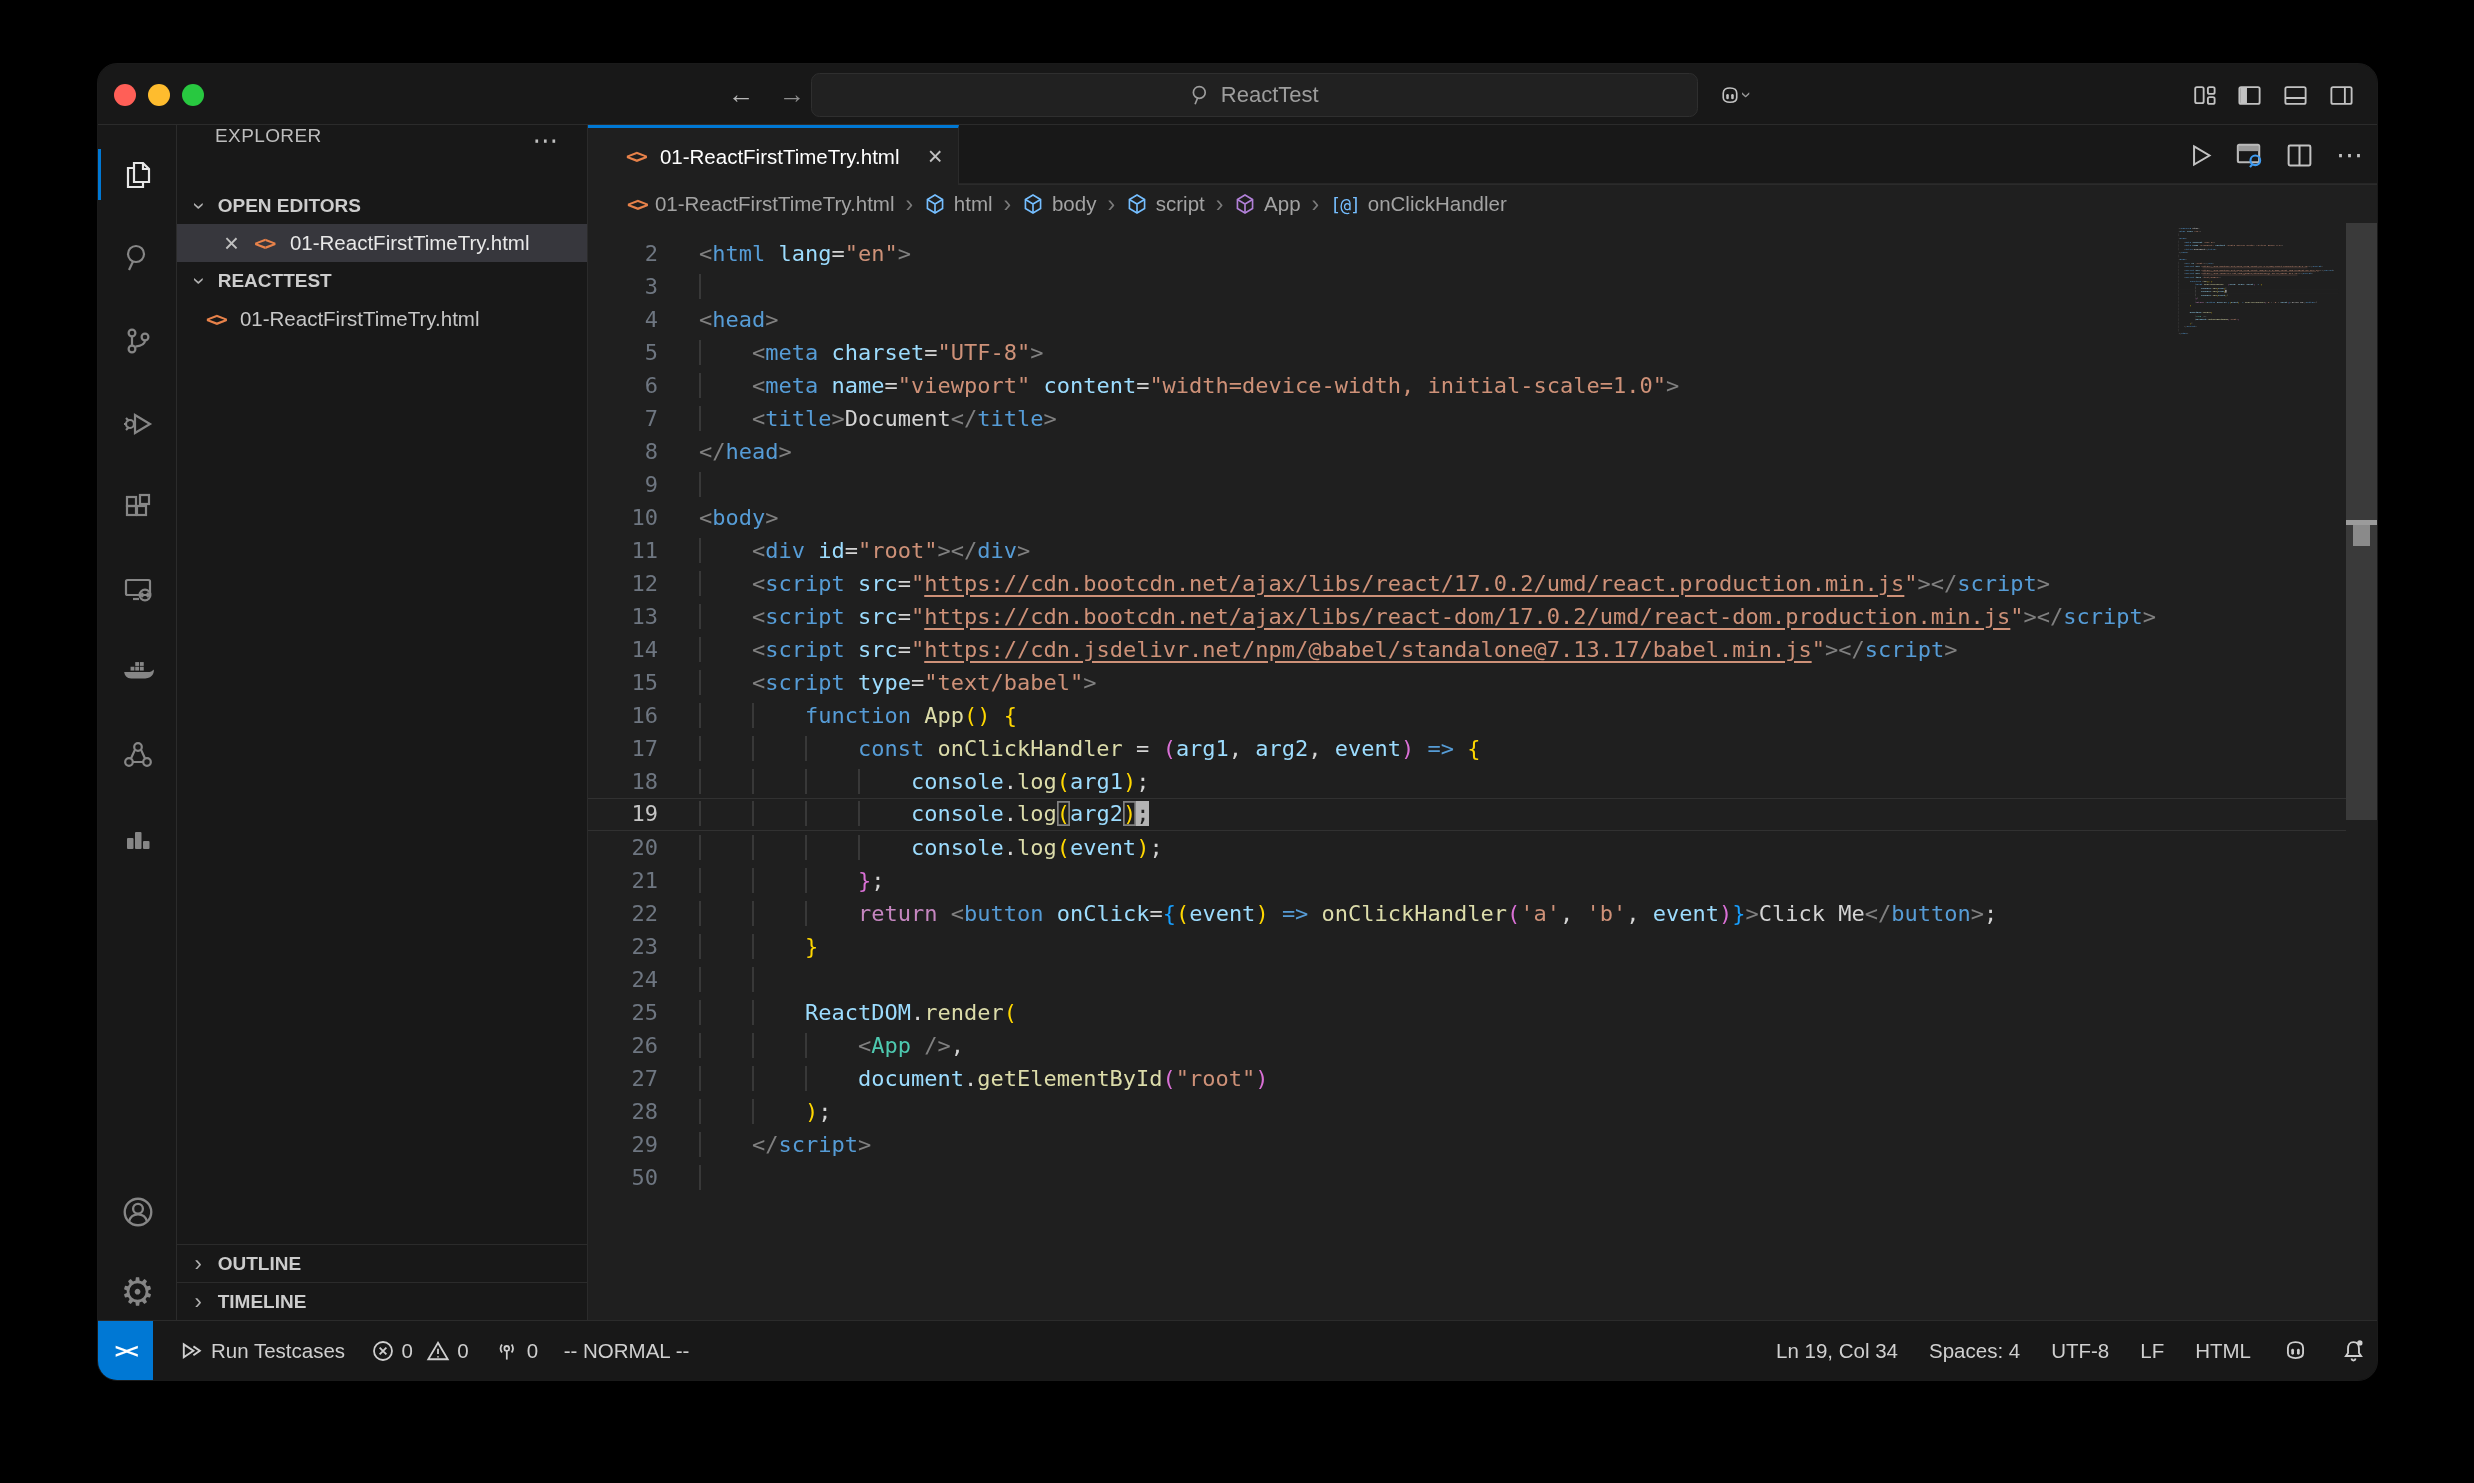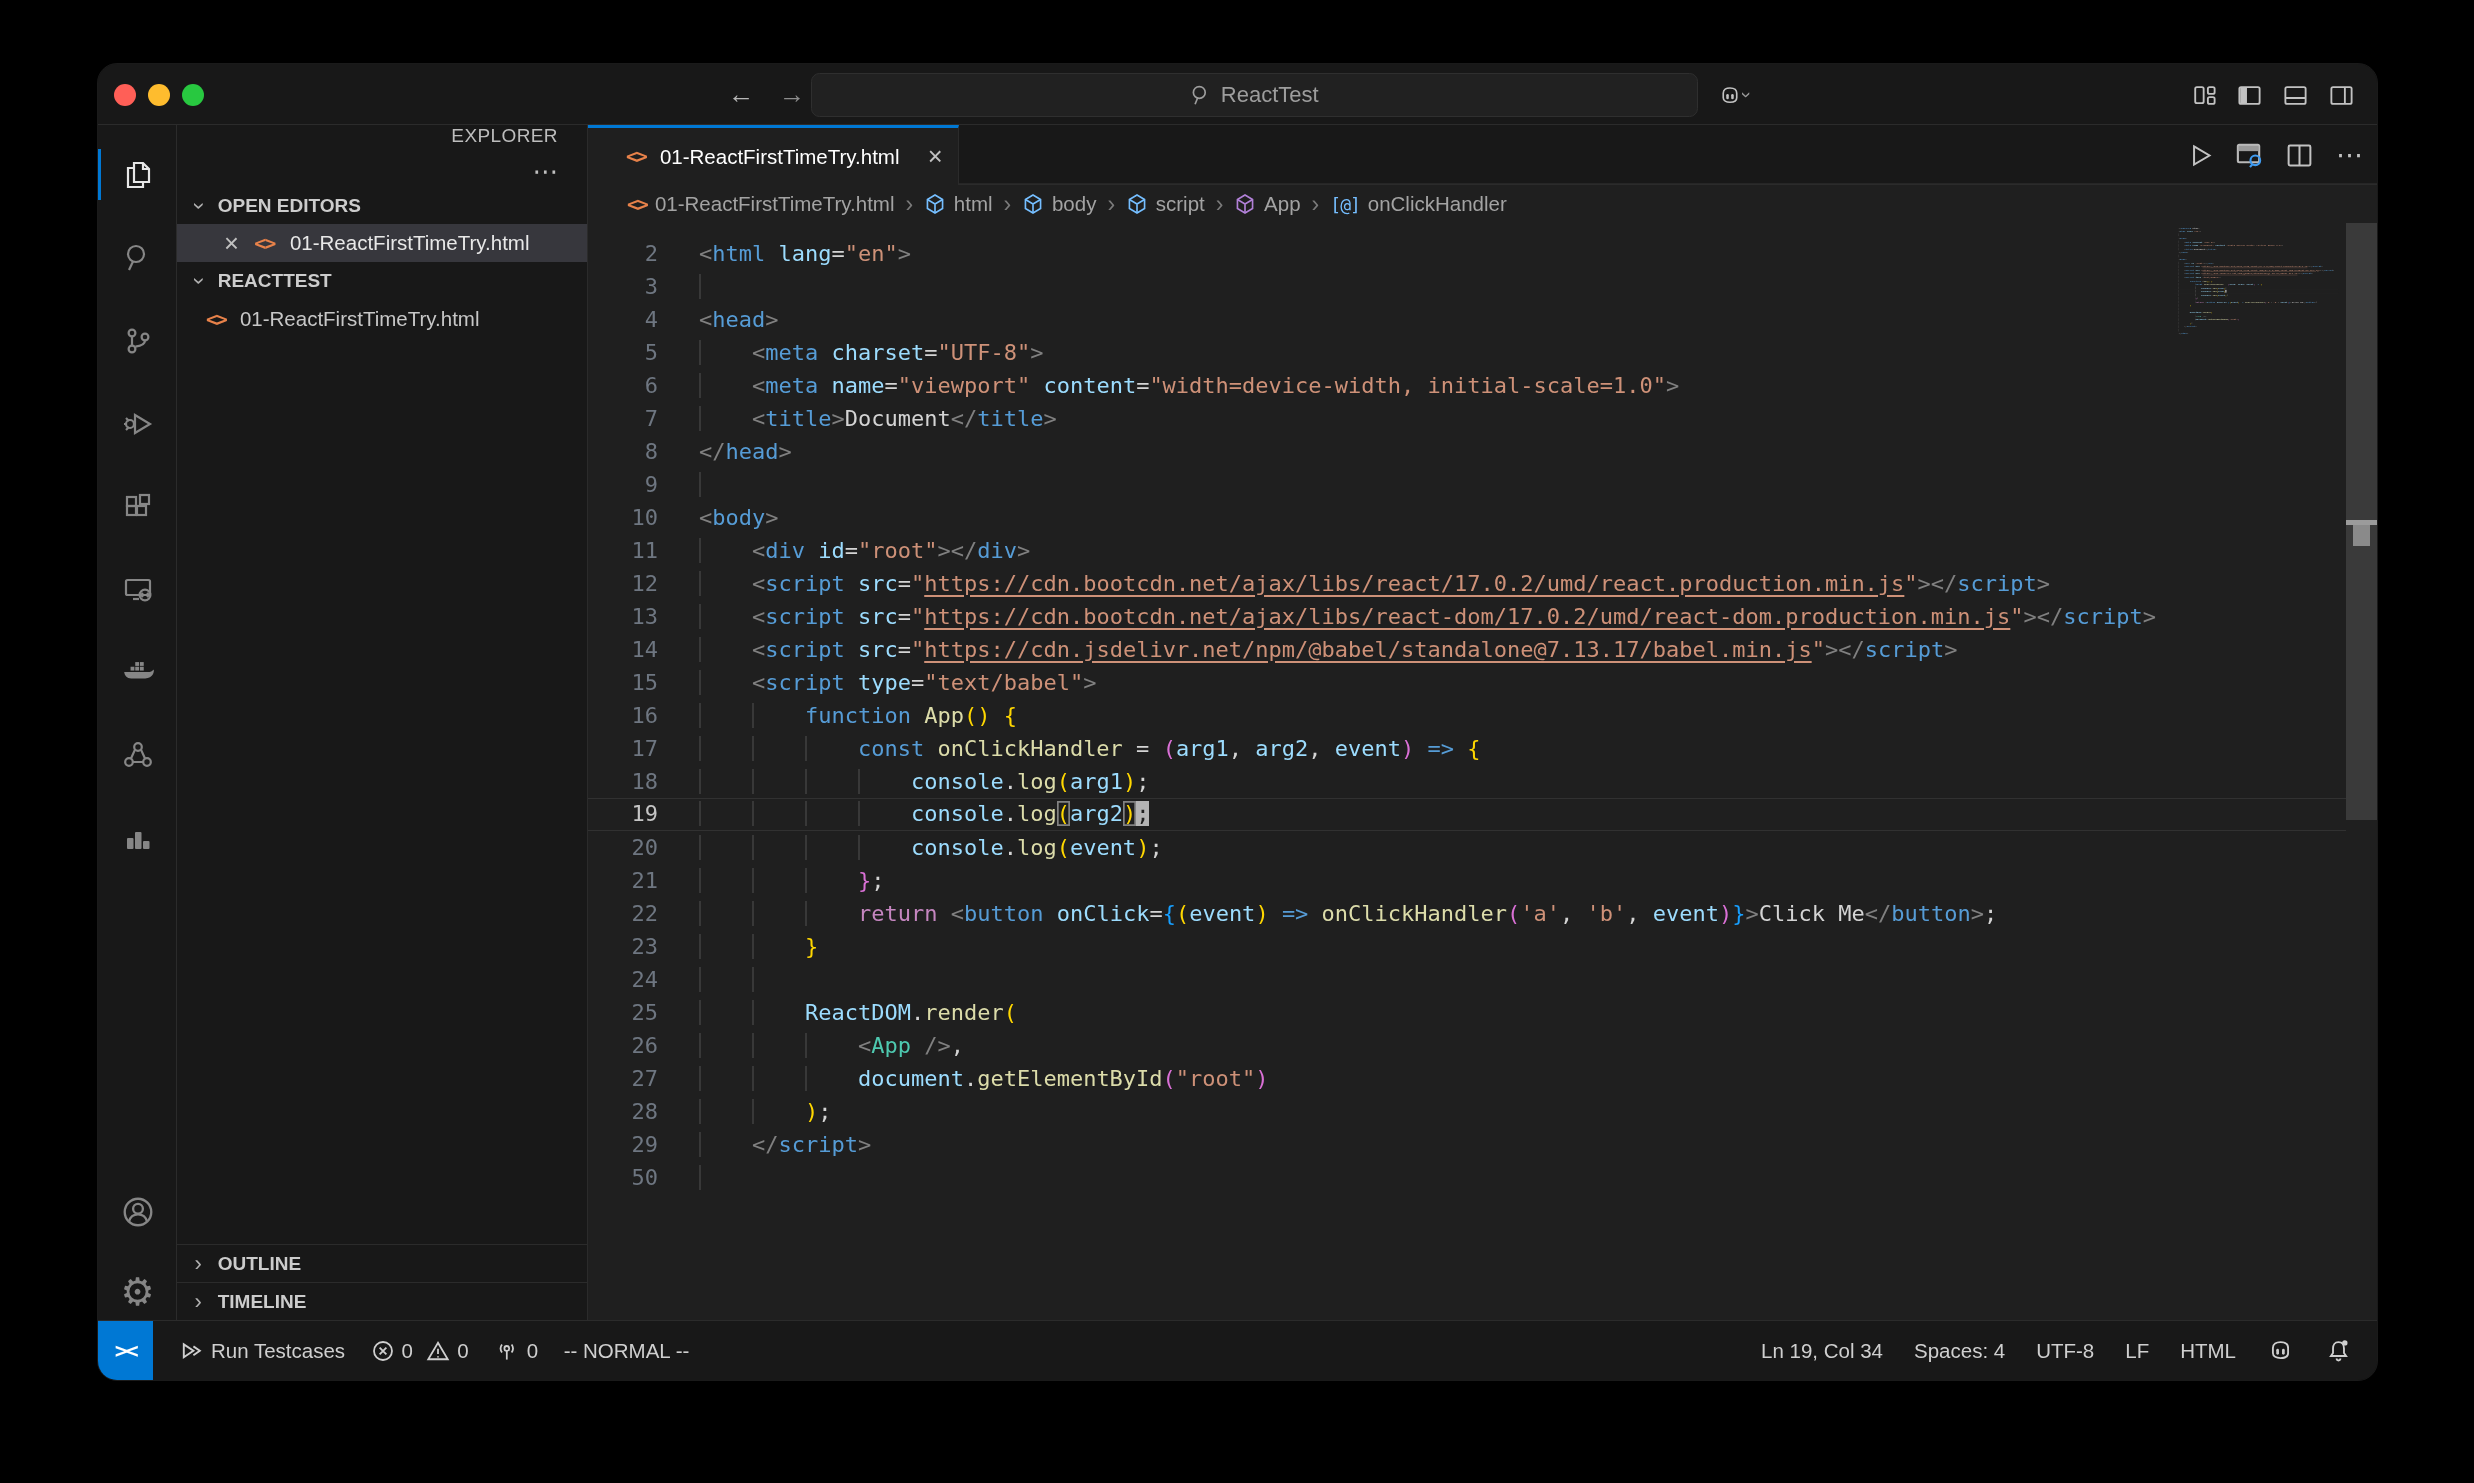--- a/index.html
+++ b/index.html
@@ -22,21 +22,21 @@
   
   .main{position:absolute;left:0;top:61px;width:100%;height:1195px;display:flex;}
   
   .activitybar{position:relative;width:79px;background:var(--chrome);border-right:1.7px solid var(--border);flex:none;}
   .ab-item{position:absolute;left:0;width:79px;height:61px;display:flex;align-items:center;justify-content:center;color:#868686;}
   .ab-item.active{color:#e7e7e7;}
   .ab-item.active::before{content:"";position:absolute;left:0;top:5.1px;bottom:5.1px;width:3.4px;background:var(--accent);}
   .gear-glyph{font-size:38px;line-height:1;font-family:"DejaVu Sans",sans-serif;}
   
   .sidebar{position:relative;width:411px;background:var(--chrome);border-right:1.7px solid var(--border);flex:none;color:#cccccc;}
-  .sb-header{position:absolute;left:0;top:0;width:100%;height:61px;display:flex;align-items:flex-end;padding:0 29px 0 38px;flex-direction:column;}
+  .sb-header{position:absolute;left:0;top:0;width:100%;height:61px;display:flex;align-items:flex-start;padding:0 29px 0 38px;}
   .sb-title{font-size:19px;color:#bdbdbd;letter-spacing:0.4px;flex:1;}
   .sb-dots{color:#c0c0c0;font-size:25.6px;}
   .sb-sect{position:absolute;left:0;width:100%;display:flex;align-items:center;gap:8.5px;padding-left:10.2px;
     font-weight:bold;font-size:19px;color:#cccccc;}
   .sb-chev{color:#b0b0b0;font-size:22px;font-weight:normal;width:22px;text-align:center;}
   .rot90{display:inline-block;transform:rotate(90deg);}
   .sb-row{position:absolute;left:0;width:100%;display:flex;align-items:center;font-size:20.5px;color:#c7c7c7;}
   .row-sel{background:#37373d;color:#e8e8e8;}
   .html-glyph{font-family:"DejaVu Sans Mono",monospace;font-weight:bold;color:#e8824a;font-size:19.6px;letter-spacing:-1.7px;}
   .close-x{color:#c0c0c0;font-size:25.6px;}
@@ -78,21 +78,21 @@
   
   .ed-actions{position:absolute;right:12px;top:0;height:60px;display:flex;align-items:center;gap:19px;color:#c2c2c2;}
   .ed-actions .icon{width:31px;height:31px;display:flex;align-items:center;justify-content:center;}
   .dots-glyph{font-size:27px;color:#c2c2c2;}
   
   .statusbar{position:absolute;left:0;bottom:0;width:100%;height:60px;background:var(--chrome);
     border-top:1.7px solid var(--border);display:flex;align-items:center;color:#cfcfcf;font-size:20.5px;}
   .remote{width:55px;height:100%;background:var(--accent);color:#fff;display:flex;align-items:center;justify-content:center;
     font-family:"DejaVu Sans Mono",monospace;font-weight:bold;font-size:22px;letter-spacing:-2.6px;flex:none;}
   .sb-item{display:flex;align-items:center;gap:6.8px;margin-left:25.6px;white-space:nowrap;}
-  .sb-right{margin-left:auto;display:flex;align-items:center;gap:31px;padding-right:25px;}
+  .sb-right{margin-left:auto;display:flex;align-items:center;gap:31px;padding-right:10px;}
   .sb-right .sb-item{margin-left:0;}
   svg{display:block;}
 </style>
 </head>
 <body>
 
 <div class="window">
 
   <div class="titlebar">
     <div class="light" style="left:16px;background:#ff5f57;"></div>

